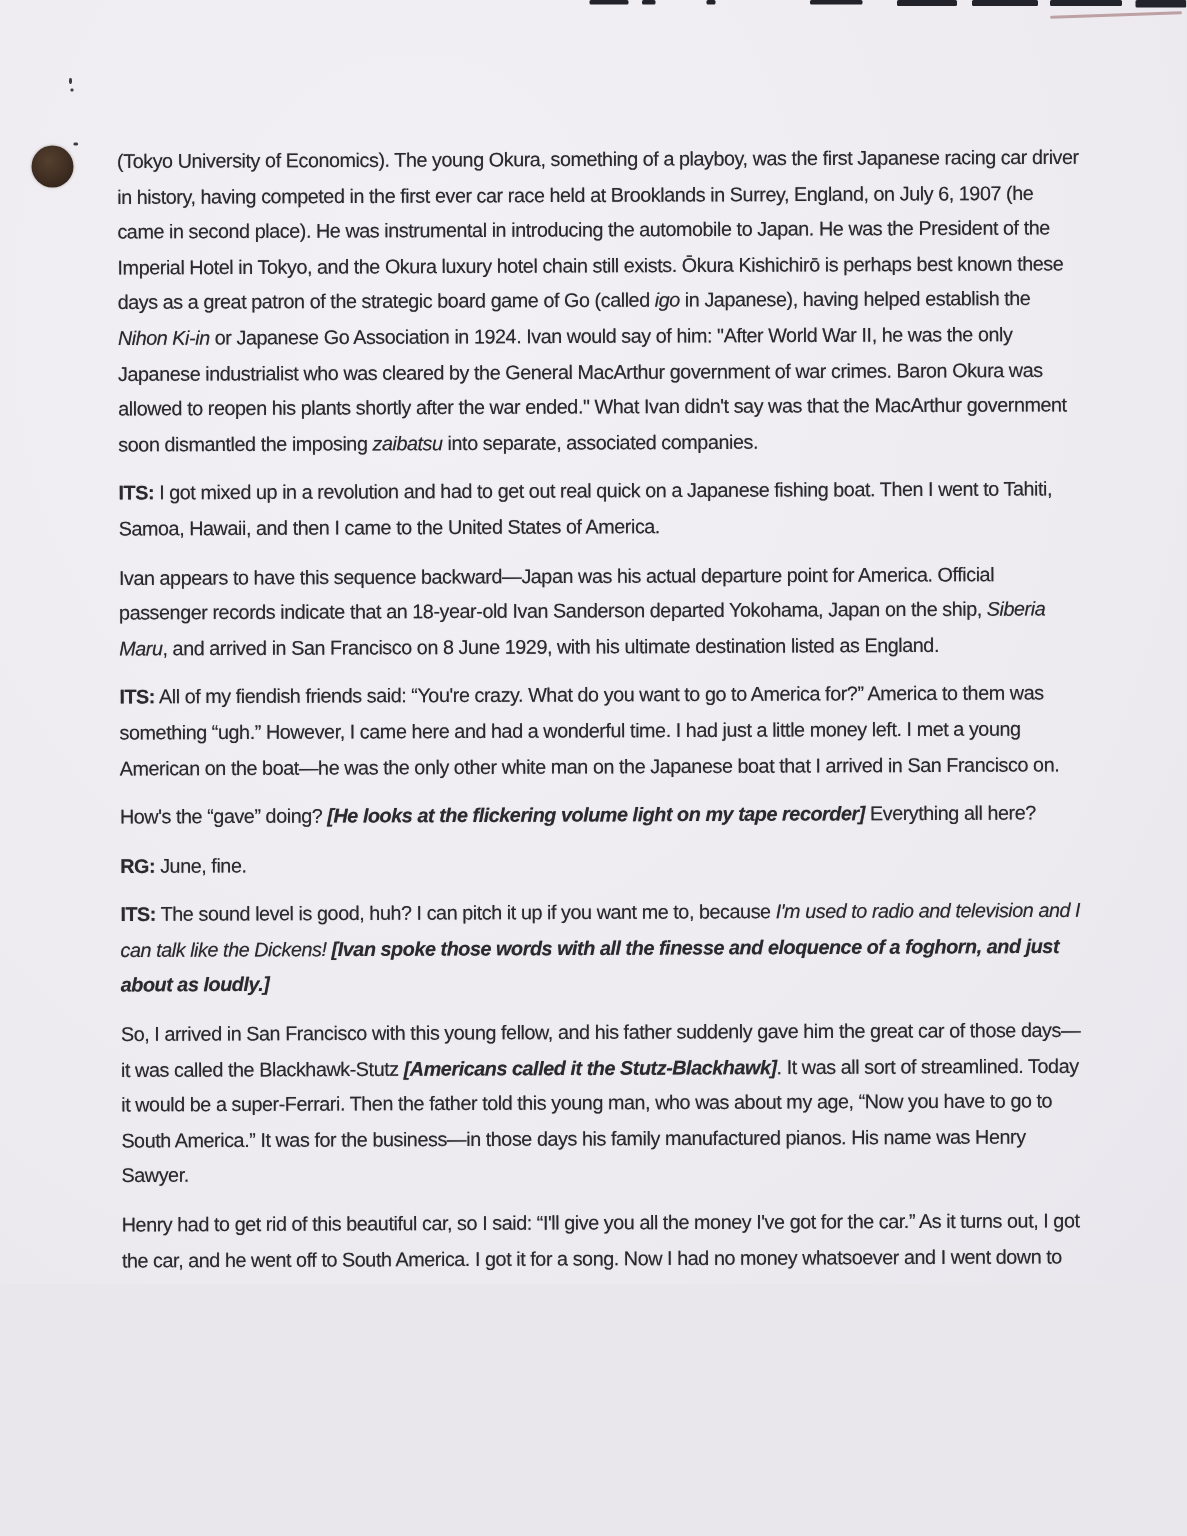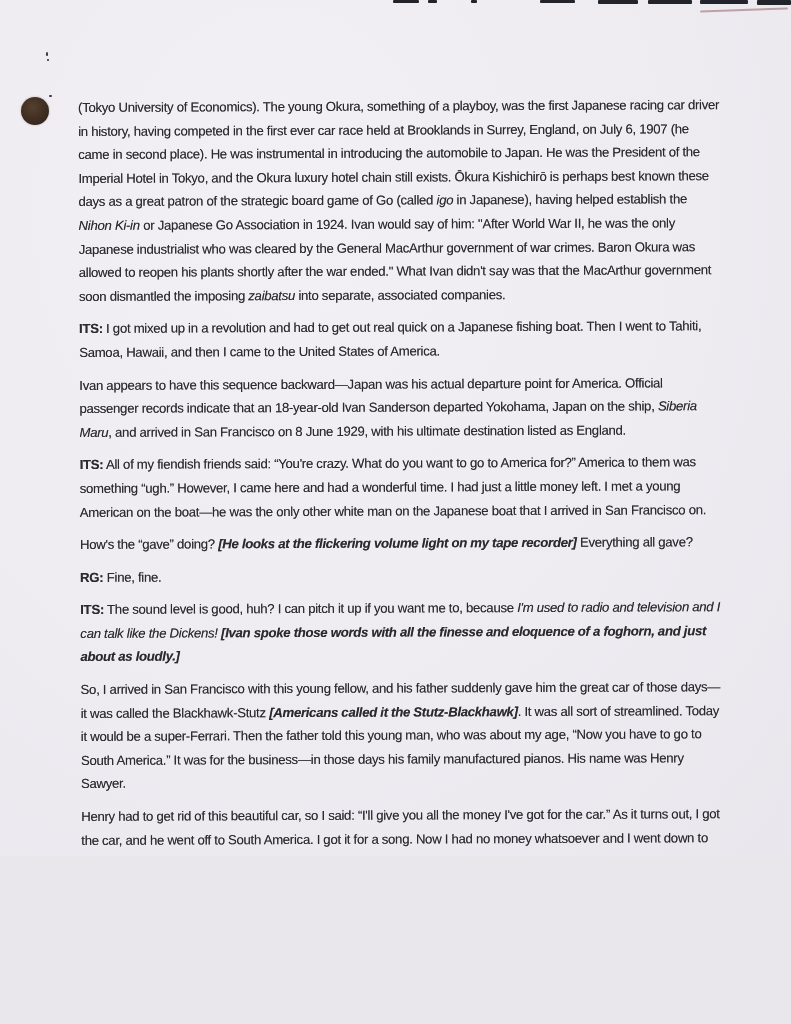--- a/index.html
+++ b/index.html
@@ -34,22 +34,22 @@
 </head>
 <body>
 
 <div class="page" style="color: rgb(42, 42, 46);">
   <div class="scratch"></div>
   <div class="text-block">
       <p class="para"><span class="run">(Tokyo University of Economics). The young Okura, something of a playboy, was the first Japanese racing car driver in history, having competed in the first ever car race held at Brooklands in Surrey, England, on July 6, 1907 (he came in second place). He was instrumental in introducing the automobile to Japan. He was the President of the Imperial Hotel in Tokyo, and the Okura luxury hotel chain still exists. Ōkura Kishichirō is perhaps best known these days as a great patron of the strategic board game of Go (called </span><span class="run-i">igo</span><span class="run"> in Japanese), having helped establish the </span><span class="run-i">Nihon Ki-in</span><span class="run"> or Japanese Go Association in 1924. Ivan would say of him: "After World War II, he was the only Japanese industrialist who was cleared by the General MacArthur government of war crimes. Baron Okura was allowed to reopen his plants shortly after the war ended." What Ivan didn't say was that the MacArthur government soon dismantled the imposing </span><span class="run-i">zaibatsu</span><span class="run"> into separate, associated companies.</span></p>
       <p class="para"><span class="run-b">ITS:</span><span class="run"> I got mixed up in a revolution and had to get out real quick on a Japanese fishing boat. Then I went to Tahiti, Samoa, Hawaii, and then I came to the United States of America.</span></p>
       <p class="para"><span class="run">Ivan appears to have this sequence backward—Japan was his actual departure point for America. Official passenger records indicate that an 18-year-old Ivan Sanderson departed Yokohama, Japan on the ship, </span><span class="run-i">Siberia Maru</span><span class="run">, and arrived in San Francisco on 8 June 1929, with his ultimate destination listed as England.</span></p>
       <p class="para"><span class="run-b">ITS:</span><span class="run"> All of my fiendish friends said: “You're crazy. What do you want to go to America for?” America to them was something “ugh.” However, I came here and had a wonderful time. I had just a little money left. I met a young American on the boat—he was the only other white man on the Japanese boat that I arrived in San Francisco on.</span></p>
-      <p class="para"><span class="run">How's the “gave” doing? </span><span class="run-bi">[He looks at the flickering volume light on my tape recorder]</span><span class="run"> Everything all gave?</span></p>
-      <p class="para"><span class="run-b">RG:</span><span class="run"> Fine, fine.</span></p>
+      <p class="para"><span class="run">How's the “gave” doing? </span><span class="run-bi">[He looks at the flickering volume light on my tape recorder]</span><span class="run"> Everything all here?</span></p>
+      <p class="para"><span class="run-b">RG:</span><span class="run"> June, fine.</span></p>
       <p class="para"><span class="run-b">ITS:</span><span class="run"> The sound level is good, huh? I can pitch it up if you want me to, because </span><span class="run-i">I'm used to radio and television and I can talk like the Dickens! </span><span class="run-bi">[Ivan spoke those words with all the finesse and eloquence of a foghorn, and just about as loudly.]</span></p>
       <p class="para"><span class="run">So, I arrived in San Francisco with this young fellow, and his father suddenly gave him the great car of those days— it was called the Blackhawk-Stutz </span><span class="run-bi">[Americans called it the Stutz-Blackhawk]</span><span class="run">. It was all sort of streamlined. Today it would be a super-Ferrari. Then the father told this young man, who was about my age, “Now you have to go to South America.” It was for the business—in those days his family manufactured pianos. His name was Henry Sawyer.</span></p>
       <p class="para"><span class="run">Henry had to get rid of this beautiful car, so I said: “I'll give you all the money I've got for the car.” As it turns out, I got the car, and he went off to South America. I got it for a song. Now I had no money whatsoever and I went down to Hollywood. I had some letters of introduction to the English film stars.</span></p>
     </div>
 <div class="edge-mark" style="left: 393px; top: 0px; width: 26px; height: 3px; background: rgb(35, 35, 43);"></div>
     <div class="edge-mark" style="left: 428px; top: 0px; width: 9px; height: 3px; background: rgb(35, 35, 43);"></div>
     <div class="edge-mark" style="left: 471px; top: 0px; width: 6px; height: 3px; background: rgb(35, 35, 43);"></div>
     <div class="edge-mark" style="left: 540px; top: 0px; width: 35px; height: 3px; background: rgb(35, 35, 43);"></div>
     <div class="edge-mark" style="left: 598px; top: 0px; width: 40px; height: 4px; background: rgb(35, 35, 43);"></div>
     <div class="edge-mark" style="left: 648px; top: 0px; width: 44px; height: 4px; background: rgb(35, 35, 43);"></div>

